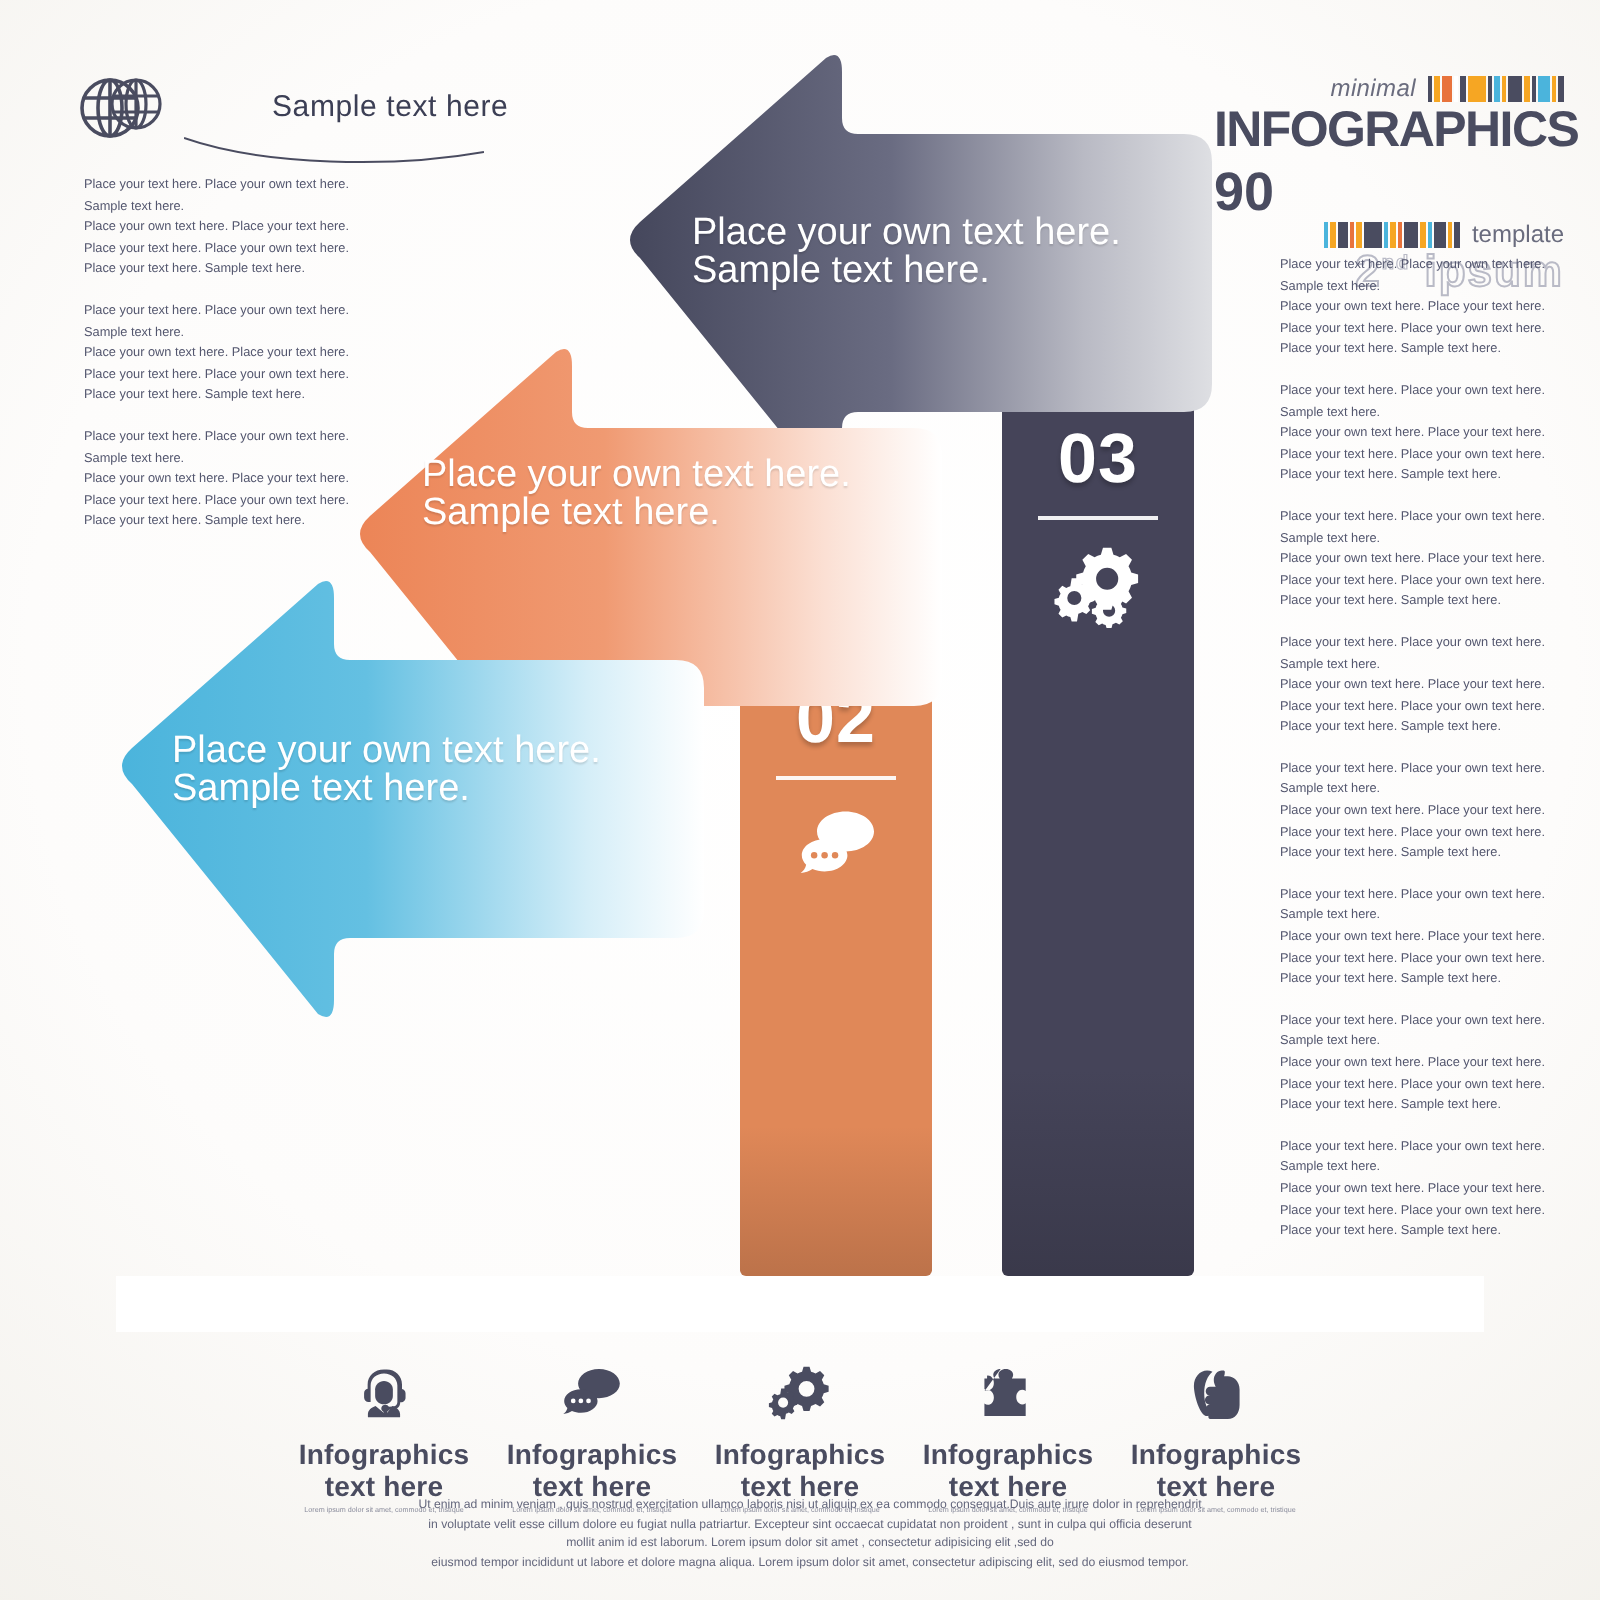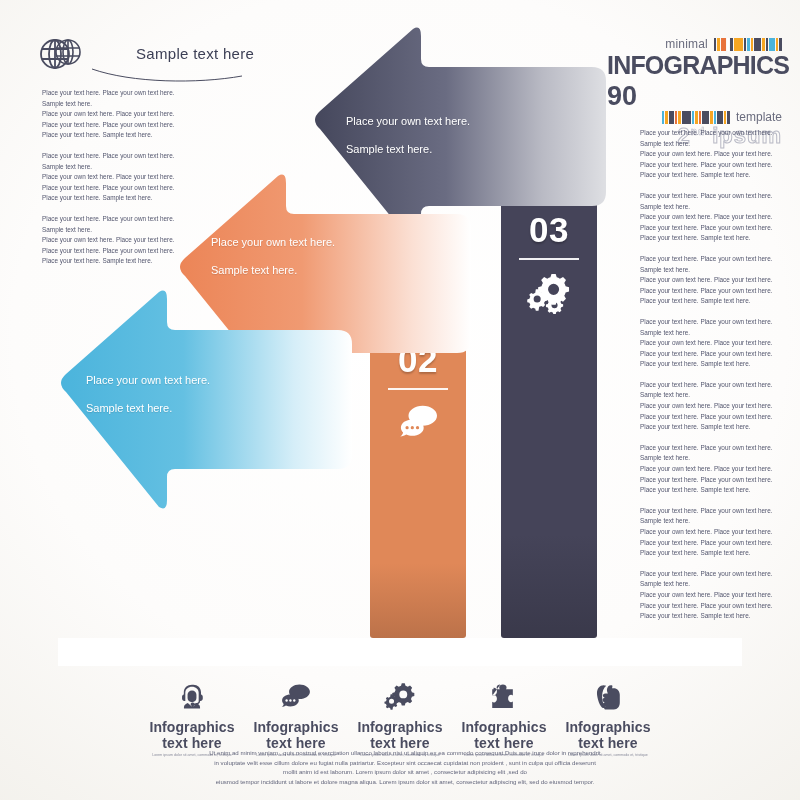--- a/index.html
+++ b/index.html
@@ -15,21 +15,21 @@
   .logo-wrap{position:absolute;left:38px;top:33px;width:240px;height:56px;}
   .globe{position:absolute;left:0;top:2px;width:48px;height:40px;}
   .logo-title{
     position:absolute;left:98px;top:12px;
     font-size:15px;color:#3c3f55;letter-spacing:.3px;
   }
   .logo-swoosh{position:absolute;left:54px;top:34px;width:150px;height:18px;}
 
   
   .brand{position:absolute;right:18px;top:36px;width:175px;text-align:right;}
-  .brand-row1{display:flex;align-items:center;justify-content:flex-end;gap:6px;height:16px;}
+  .brand-row1{display:flex;align-items:center;justify-content:flex-end;gap:6px;height:16px;font-style:italic;}
   .brand-minimal{font-size:12px;color:#6a6c7e;letter-spacing:.2px;}
   .barcode{display:flex;height:13px;gap:1px;}
   .barcode i{display:block;height:100%;}
   .brand-row2{display:flex;align-items:baseline;justify-content:flex-end;gap:5px;margin-top:1px;flex-direction:column;}
   .brand-info{font-size:25px;font-weight:bold;color:#4a4c60;letter-spacing:-.8px;line-height:1;}
   .brand-90{font-size:27px;font-weight:bold;color:#4a4c60;line-height:1;}
   .brand-row3{display:flex;align-items:center;justify-content:flex-end;gap:6px;margin-top:0;}
   .brand-template{font-size:12px;color:#6a6c7e;}
   .brand-row4{margin-top:1px;text-align:right;}
   .brand-series{
@@ -41,21 +41,21 @@
   
   .col-text{position:absolute;font-size:6.4px;line-height:10.6px;color:#53566e;}
   .col-text p{margin:0 0 10px 0;}
   .col-left{left:42px;top:88px;width:150px;}
   .col-right{left:640px;top:128px;width:150px;}
 
   
   .arrow{position:absolute;}
   .arrow svg{display:block;overflow:visible;}
   .arrow-label{
-    position:absolute;color:#ffffff;font-size:11px;line-height:28px;
+    position:absolute;color:#ffffff;font-size:19px;line-height:19px;
     text-shadow:0 1px 1px rgba(0,0,0,.13);white-space:pre-line;
   }
   .a3{left:310px;top:25px;}
   .a3 .arrow-label{left:36px;top:82px;}
   .a2{left:175px;top:172px;}
   .a2 .arrow-label{left:36px;top:56px;}
   .a1{left:56px;top:288px;}
   .a1 .arrow-label{left:30px;top:78px;}
 
   

